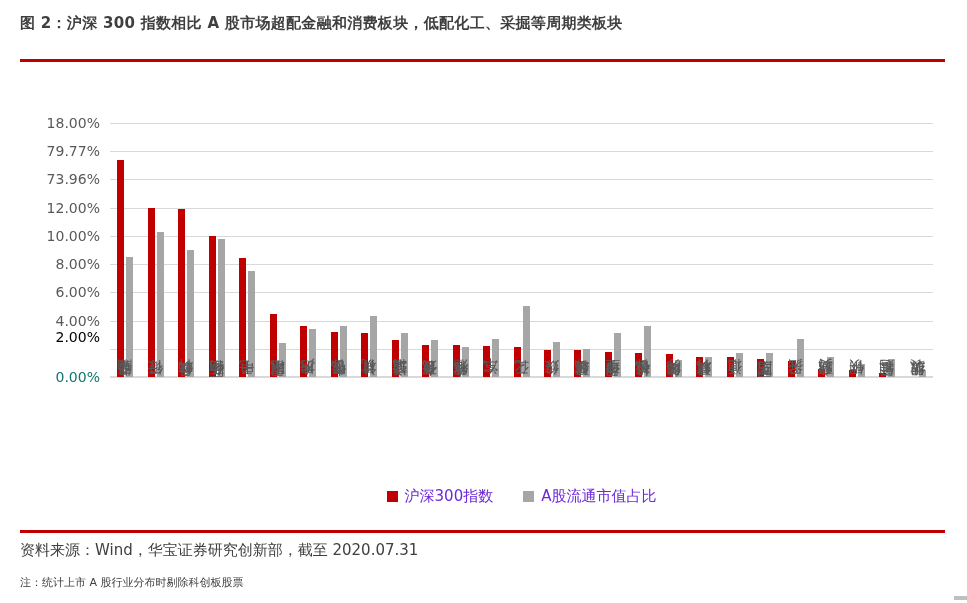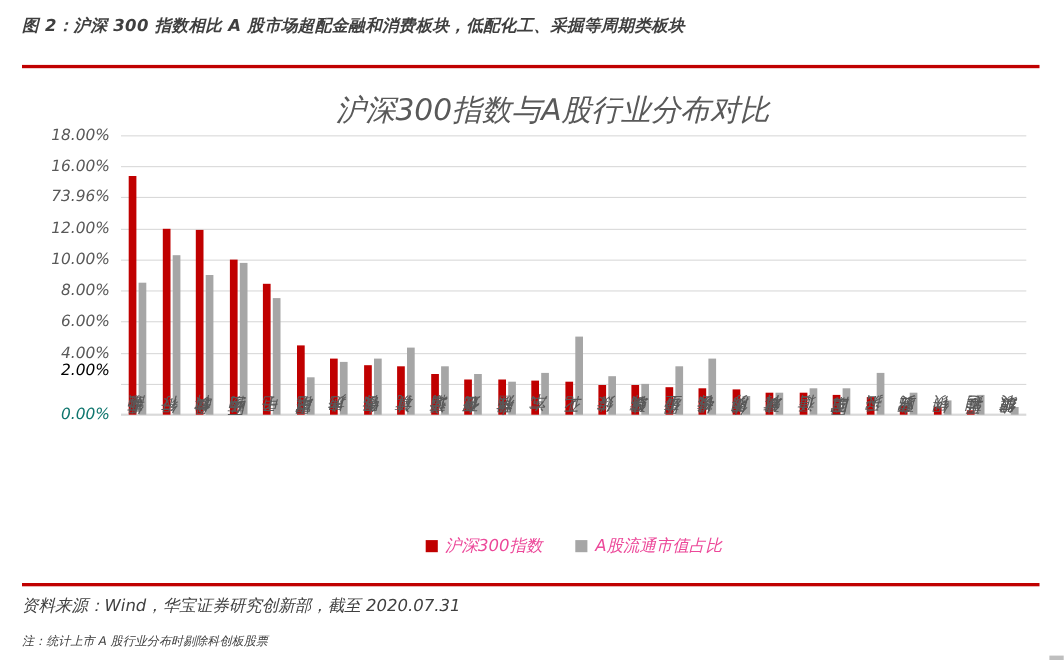--- a/index.html
+++ b/index.html
@@ -1,21 +1,21 @@
 <!DOCTYPE html>
 <html><head>
 <meta charset="utf-8">
 <style>
   * { margin: 0; padding: 0; box-sizing: border-box; }
   html, body { background: #ffffff; }
   body {
     font-family: "DejaVu Sans", "Liberation Sans", sans-serif;
     width: 967px; height: 603px; overflow: hidden;
   }
-  .canvas { position: relative; width: 967px; height: 603px; background: #ffffff; font-style: italic; }
+  .canvas { position: relative; width: 967px; height: 603px; background: #ffffff; }
 
   .figure-caption {
     position: absolute; left: 20px; top: 14px; width: 930px;
     font-size: 15px; font-weight: 700; color: #3f3f3f; letter-spacing: 0.3px;
   }
   .rule { position: absolute; left: 20px; width: 925px; height: 3px; background: #c00000; }
   .rule.top { top: 59px; }
   .rule.bottom { top: 530px; }
 
   .chart-title {
@@ -45,21 +45,21 @@
     font-size: 15px; color: #595959; letter-spacing: 1px;
     white-space: nowrap;
   }
 
   .legend {
     position: absolute; left: 110px; top: 487px; width: 823px;
     display: flex; justify-content: center; align-items: center; gap: 30px;
   }
   .legend-item { display: flex; align-items: center; gap: 7px; }
   .swatch { width: 11px; height: 11px; display: inline-block; }
-  .legend-label { font-size: 15px; color: #ec4899; }
+  .legend-label { font-size: 15px; color: #6d28d9; }
 
   .source-note {
     position: absolute; left: 20px; top: 541px; width: 930px;
     font-size: 15px; color: #404040;
   }
   .footnote {
     position: absolute; left: 20px; top: 575px; width: 930px;
     font-size: 11px; color: #404040;
   }
   .corner-mark {
@@ -67,32 +67,31 @@
   }
 </style>
 </head>
 <body>
 
 <div class="canvas">
 
   <div class="figure-caption">图 2：沪深 300 指数相比 A 股市场超配金融和消费板块，低配化工、采掘等周期类板块</div>
   <div class="rule top"></div>
 
-  <div class="chart-title">沪深300指数与A股行业分布对比</div>
 
   <div class="y-axis" id="y-axis">
       <div class="y-tick-label" style="top: 368px; color: #0f766e;">0.00%</div>
       <div class="y-tick-label" style="top: 328px; color: #000000;">2.00%</div>
       <div class="y-tick-label" style="top: 311.556px; color: rgb(89, 89, 89);">4.00%</div>
       <div class="y-tick-label" style="top: 283.333px; color: rgb(89, 89, 89);">6.00%</div>
       <div class="y-tick-label" style="top: 255.111px; color: rgb(89, 89, 89);">8.00%</div>
       <div class="y-tick-label" style="top: 226.889px; color: rgb(89, 89, 89);">10.00%</div>
       <div class="y-tick-label" style="top: 198.667px; color: rgb(89, 89, 89);">12.00%</div>
       <div class="y-tick-label" style="top: 170.444px; color: rgb(89, 89, 89);">73.96%</div>
-      <div class="y-tick-label" style="top: 142.222px; color: rgb(89, 89, 89);">16.00%</div>
+      <div class="y-tick-label" style="top: 142.222px; color: rgb(89, 89, 89);">79.77%</div>
       <div class="y-tick-label" style="top: 114px; color: rgb(89, 89, 89);">18.00%</div>
     </div>
 
   <div class="plot" id="plot">
       <div class="gridline baseline" style="top: 253px; background: rgb(217, 217, 217);"></div>
       <div class="gridline" style="top: 225.778px; background: rgb(217, 217, 217);"></div>
       <div class="gridline" style="top: 197.556px; background: rgb(217, 217, 217);"></div>
       <div class="gridline" style="top: 169.333px; background: rgb(217, 217, 217);"></div>
       <div class="gridline" style="top: 141.111px; background: rgb(217, 217, 217);"></div>
       <div class="gridline" style="top: 112.889px; background: rgb(217, 217, 217);"></div>

